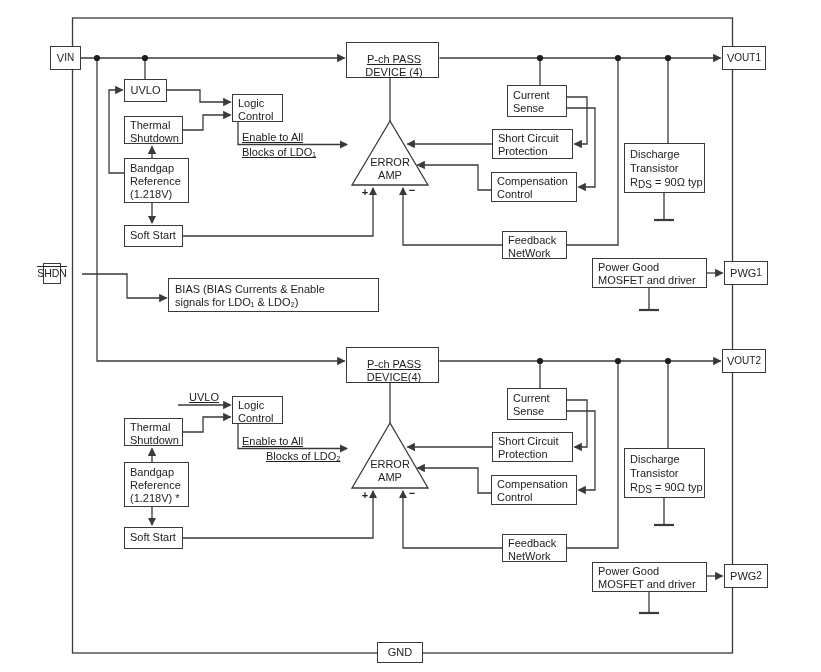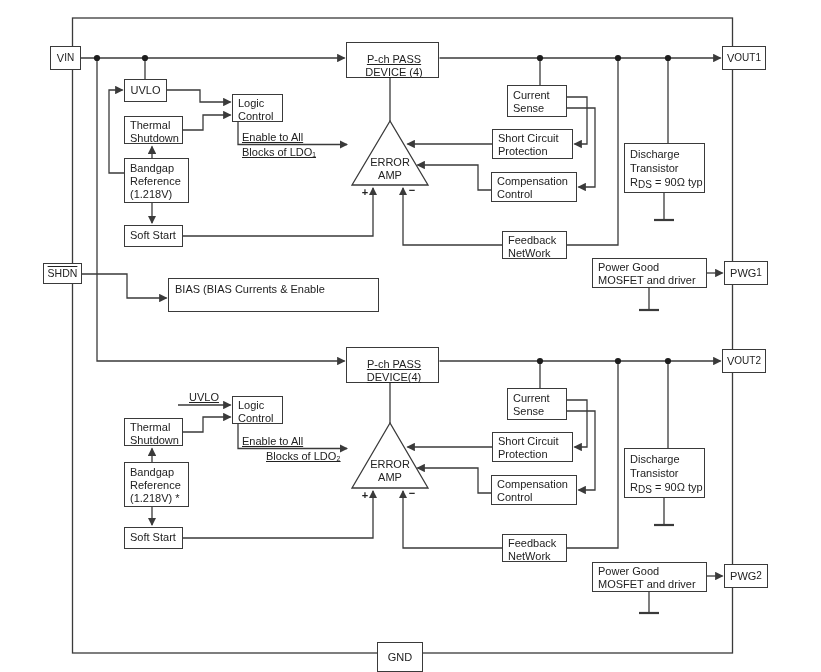--- a/index.html
+++ b/index.html
@@ -93,40 +93,40 @@
     <circle cx="540" cy="361" r="3.1"></circle>
     <circle cx="618" cy="361" r="3.1"></circle>
     <circle cx="668" cy="361" r="3.1"></circle>
   </g>
 </svg>
 
 <div class="box pin" style="left:50px;top:46px;width:31px;height:24px;">
       <span>V</span>
       <sub>IN</sub>
     </div>
-<div class="box pin" style="left:43px;top:263px;width:39px;height:21px;font-size:10.5px;align-items:center;">
+<div class="box pin" style="left:43px;top:263px;width:18px;height:21px;font-size:10.5px;align-items:center;">
       <span class="ovl">SHDN</span>
     </div>
 <div class="box pin" style="left:722px;top:46px;width:44px;height:24px;">
       <span>V</span>
       <sub>OUT1</sub>
     </div>
 <div class="box pin" style="left:724px;top:261px;width:44px;height:24px;">
       <span>PWG</span>
       <sub>1</sub>
     </div>
 <div class="box pin" style="left:722px;top:349px;width:44px;height:24px;">
       <span>V</span>
       <sub>OUT2</sub>
     </div>
 <div class="box pin" style="left:724px;top:564px;width:44px;height:24px;">
       <span>PWG</span>
       <sub>2</sub>
     </div>
-<div class="box pin" style="left:377px;top:642px;width:46px;height:30px;">
+<div class="box pin" style="left:377px;top:642px;width:46px;height:21px;">
       <span>GND</span>
     </div>
 
 <div class="box pass" style="left:346px;top:42px;width:93px;height:36px;">
   <div>P-ch PASS</div>
       <div>DEVICE (4)</div>
 </div>
 <div class="box c" style="left:124px;top:79px;width:43px;height:23px;padding-top:4px;"><span>UVLO</span></div>
 <div class="box" style="left:232px;top:94px;width:51px;height:28px;">
   <div>Logic</div>
@@ -163,20 +163,21 @@
       <div>Transistor</div>
   <div><span>R</span><sub>DS</sub><span> = 90Ω typ</span></div>
 </div>
 <div class="box" style="left:592px;top:258px;width:115px;height:30px;">
   <div>Power Good</div>
       <div>MOSFET and driver</div>
 </div>
 
 <div class="box" style="left:168px;top:278px;width:211px;height:34px;padding-top:4px;padding-left:6px;">
   <div>BIAS (BIAS Currents &amp; Enable</div>
+      <div>signals for LDO₁ &amp; LDO₂)</div>
 </div>
 
 <div class="box pass" style="left:346px;top:347px;width:93px;height:36px;">
   <div>P-ch PASS</div>
       <div>DEVICE(4)</div>
 </div>
 <div class="box" style="left:232px;top:396px;width:51px;height:28px;">
   <div>Logic</div>
       <div>Control</div>
 </div>

